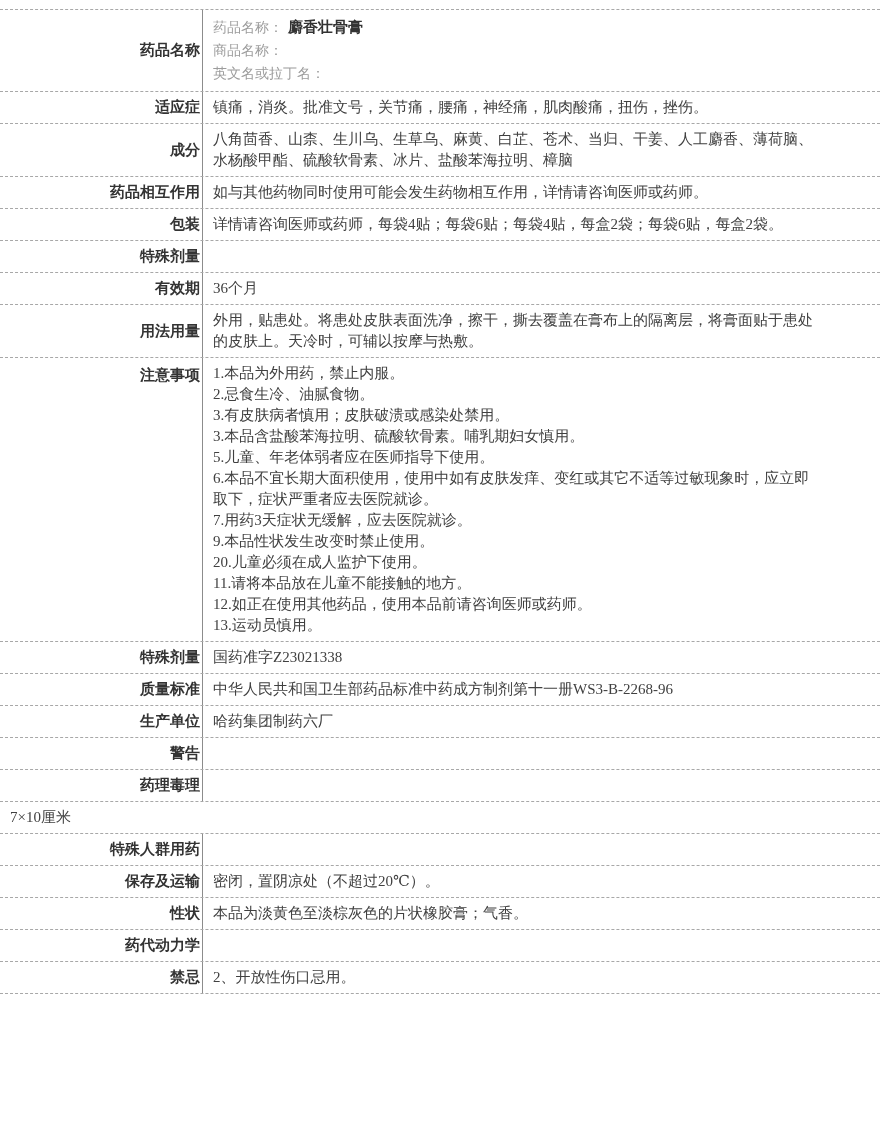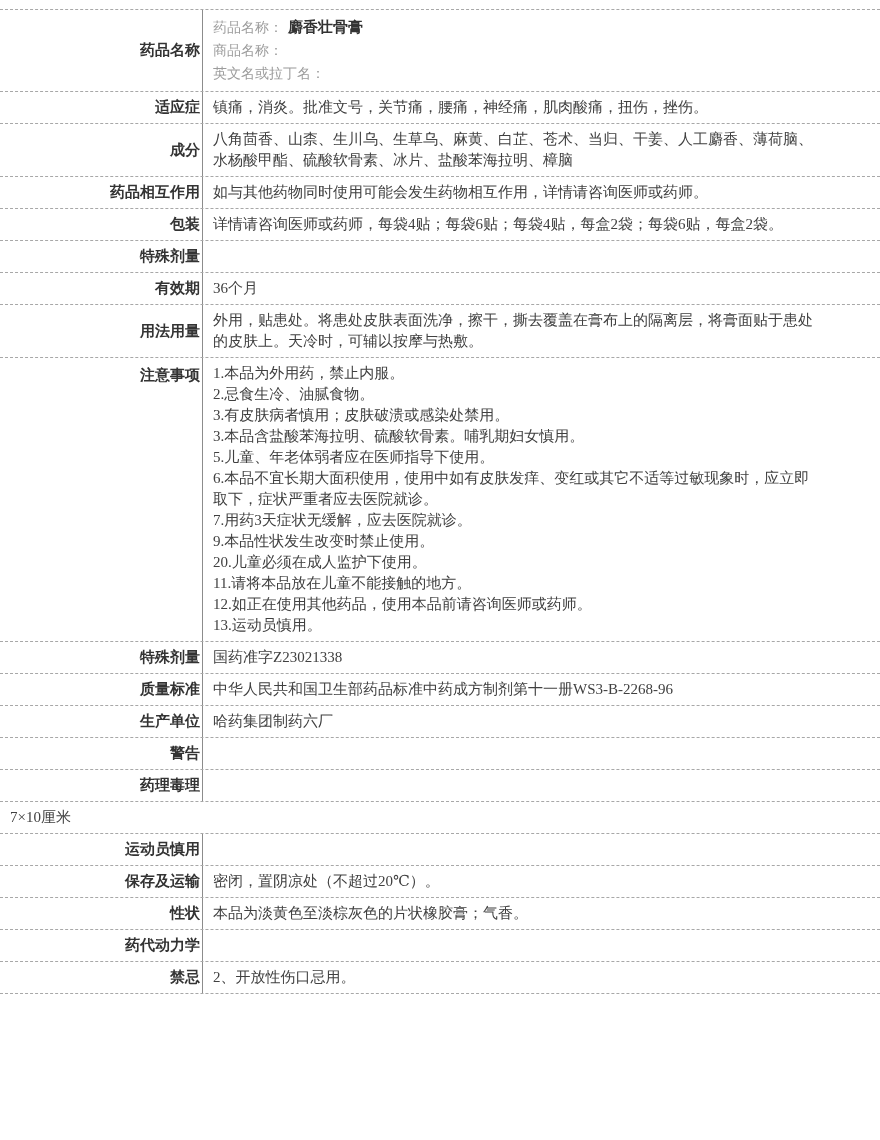--- a/index.html
+++ b/index.html
@@ -197,21 +197,21 @@
     </div>
   </div>
 
   <div class="row">
     <div class="content-cell">
       <p class="content-text">7×10厘米</p>
     </div>
   </div>
 
   <div class="row">
-    <div class="label-cell">运动员慎用</div>
+    <div class="label-cell">特殊人群用药</div>
     <div class="content-cell">
       <p class="content-text"></p>
     </div>
   </div>
 
   <div class="row">
     <div class="label-cell">保存及运输</div>
     <div class="content-cell">
       <p class="content-text">密闭，置阴凉处（不超过20℃）。</p>
     </div>

